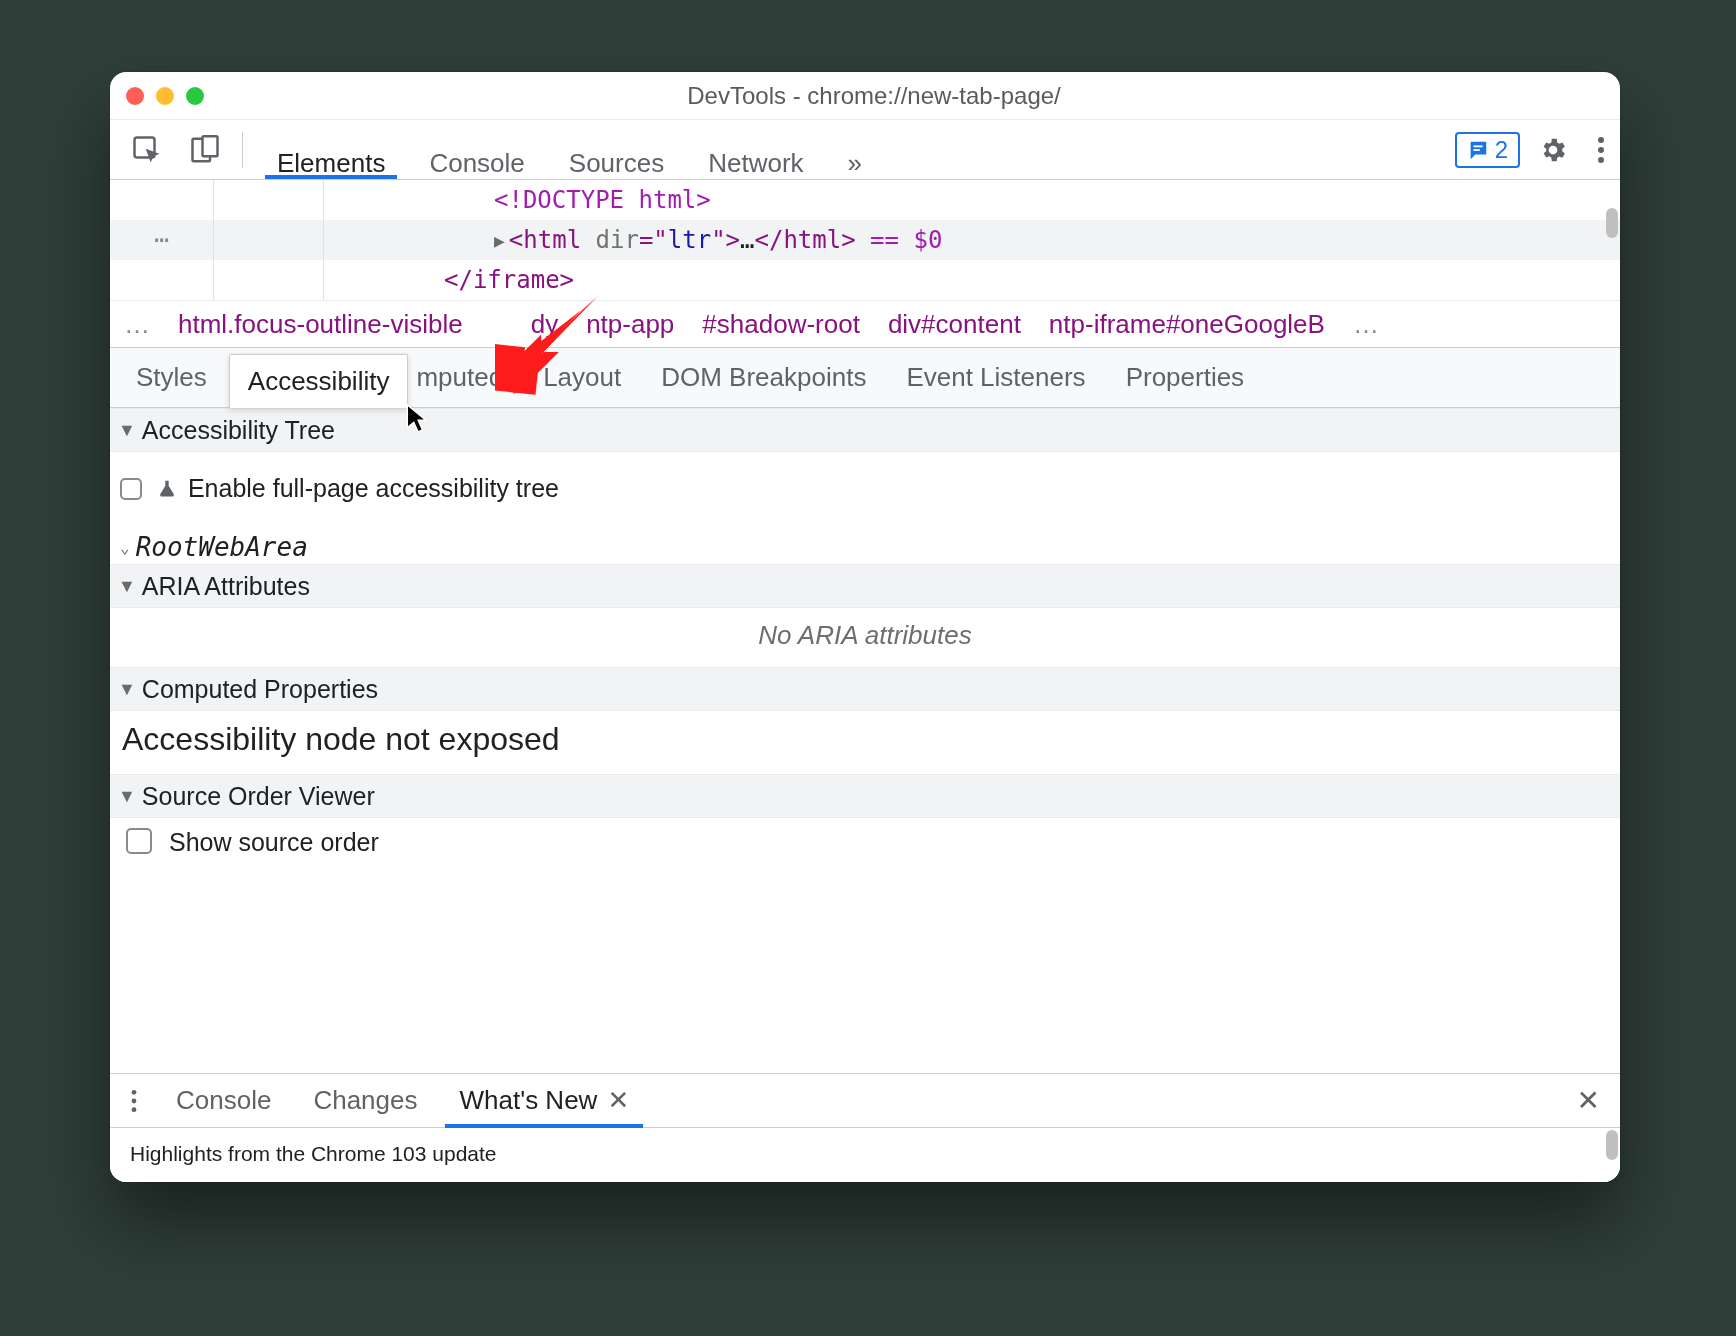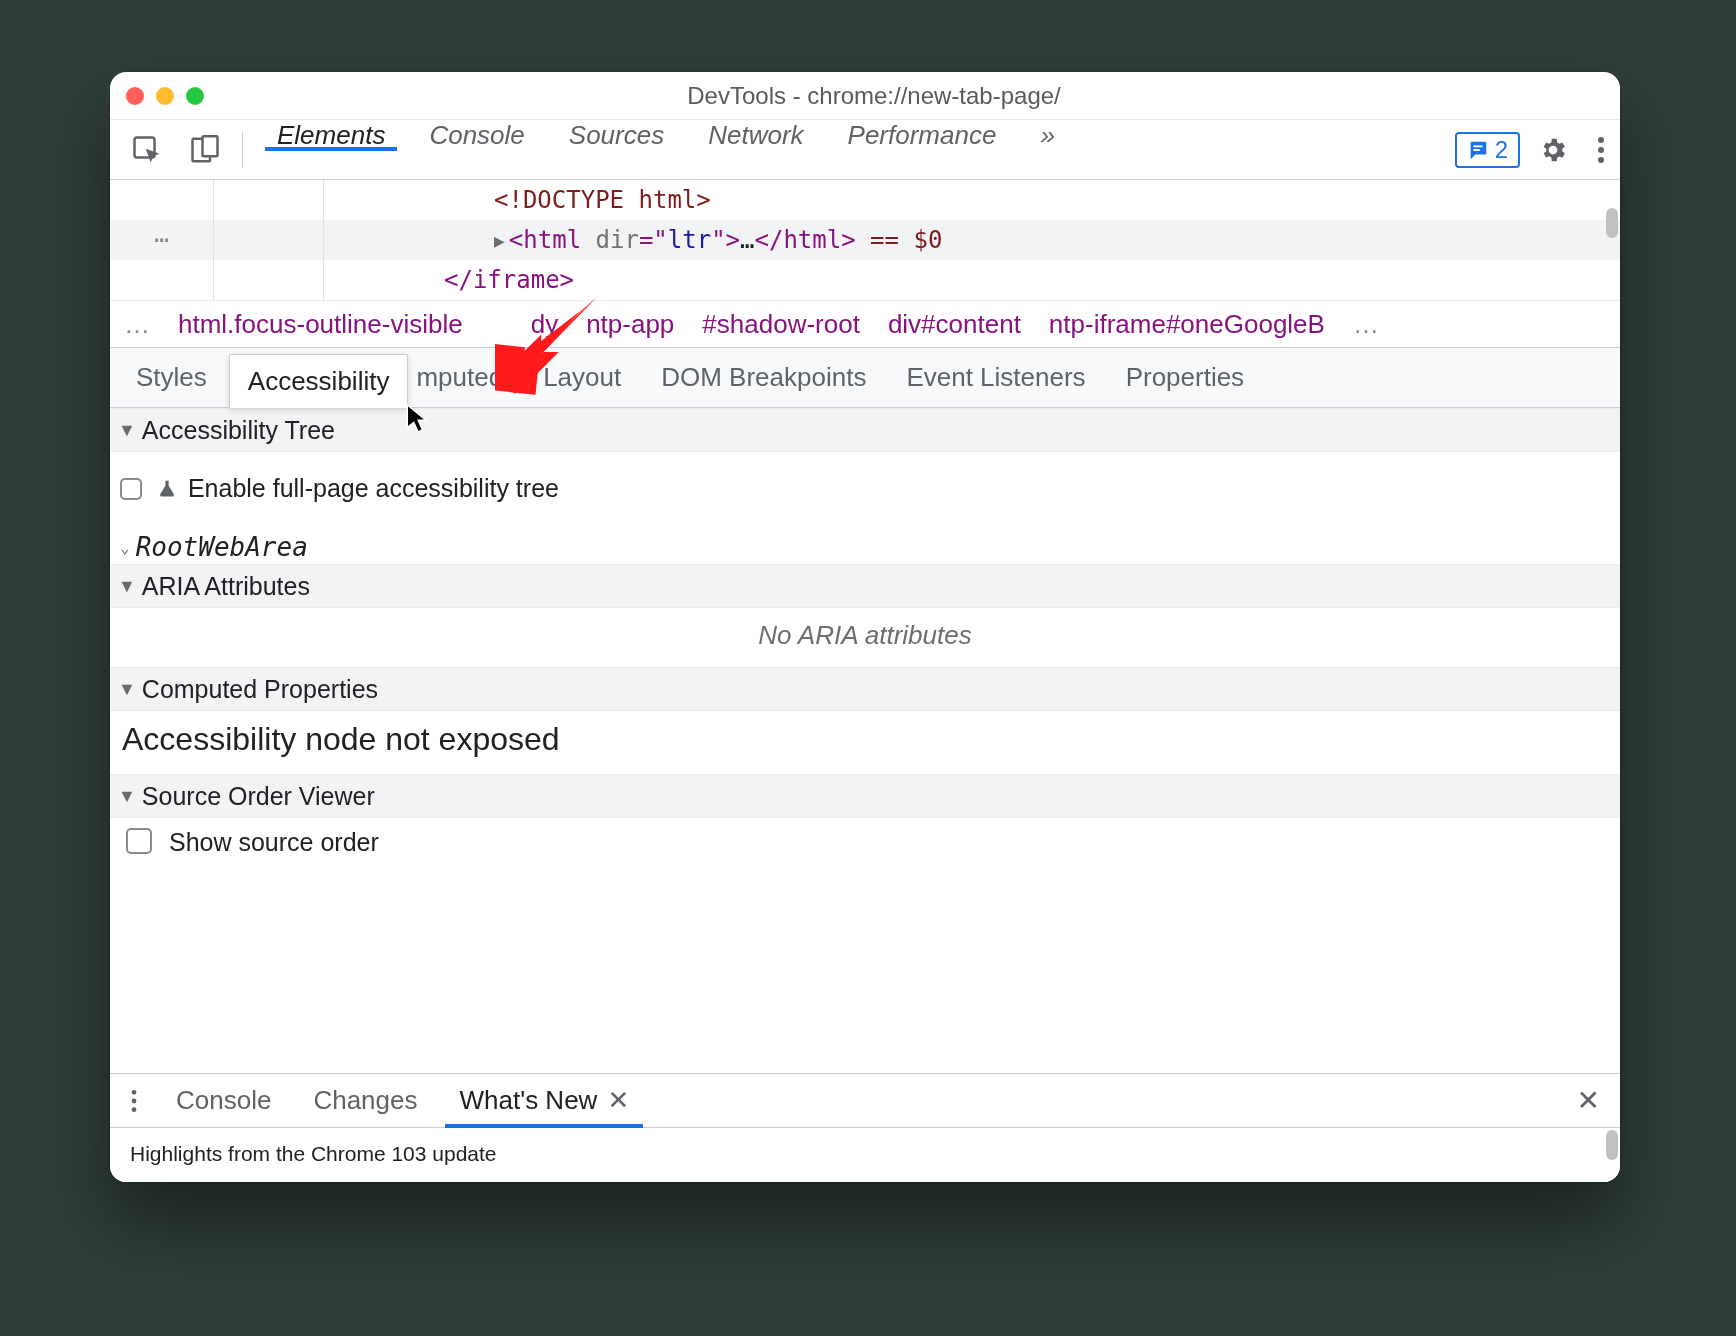--- a/index.html
+++ b/index.html
@@ -54,21 +54,21 @@
     height: 60px;
     display: flex;
     align-items: center;
     border-bottom: 1px solid var(--border);
     padding: 0 4px 0 12px;
     gap: 8px;
   }
   .tool { padding: 6px 10px; color: var(--text-dim); display: flex; align-items: center; }
   .icon svg { display: block; }
   .vsep { width: 1px; height: 36px; background: var(--border); margin: 0 4px; }
-  .maintabs { display: flex; align-items: flex-start; height: 100%; font-style: italic; }
+  .maintabs { display: flex; align-items: flex-end; height: 100%; }
   .maintab {
     padding: 0 22px;
     display: flex;
     align-items: center;
     color: var(--text-dim);
     font-size: 26px;
     position: relative;
   }
   .maintab.active { color: var(--text); }
   .maintab.active::after {
@@ -87,21 +87,21 @@
   .domarea { display: flex; flex-direction: column; font-family: Menlo, Consolas, monospace; font-size: 24px; }
   .domrow { display: flex; align-items: center; height: 40px; white-space: pre; }
   .gutter-a { width: 104px; border-right: 1px solid #e2e2e2; height: 100%; display:flex; align-items:center; justify-content:center; color:#888; }
   .gutter-b { width: 110px; border-right: 1px solid #e2e2e2; height: 100%; }
   .dompad { width: 170px; }
   .dompad2 { width: 120px; }
   .sel { background: #f1f3f4; }
   .tag { color: var(--purple); }
   .attrname { color: #737373; }
   .attrval { color: #1a1aa6; }
-  .gray { color: #7f1d1d; }
+  .gray { color: #a21caf; }
   .tri { color: #6b6b6b; margin-right: 4px; font-size:18px; }
   
   .crumb {
     height: 48px;
     display: flex;
     align-items: center;
     gap: 28px;
     padding: 0 14px;
     border-top: 1px solid var(--border-light);
     border-bottom: 1px solid var(--border);
@@ -226,21 +226,20 @@
         <rect x="2" y="3" width="14" height="18" rx="1"></rect>
         <rect x="10" y="1" width="12" height="16" rx="1" fill="#fff"></rect>
       </svg>
     </div>
     <div class="vsep"></div>
     <div class="maintabs">
       <div class="maintab active">Elements</div>
       <div class="maintab">Console</div>
       <div class="maintab">Sources</div>
       <div class="maintab">Network</div>
-      <div class="maintab">Performance</div>
       <div class="maintab">»</div>
     </div>
     <div class="spacer"></div>
     <div class="badge">
       <svg width="22" height="22" viewBox="0 0 24 24" fill="#1a73e8">
           <path d="M4 3h16a1 1 0 0 1 1 1v12a1 1 0 0 1-1 1H9l-5 5V4a1 1 0 0 1 1-1Z"></path>
           <rect x="7" y="7" width="10" height="2" fill="#fff"></rect>
           <rect x="7" y="11" width="7" height="2" fill="#fff"></rect>
         </svg>
       <span>2</span>

